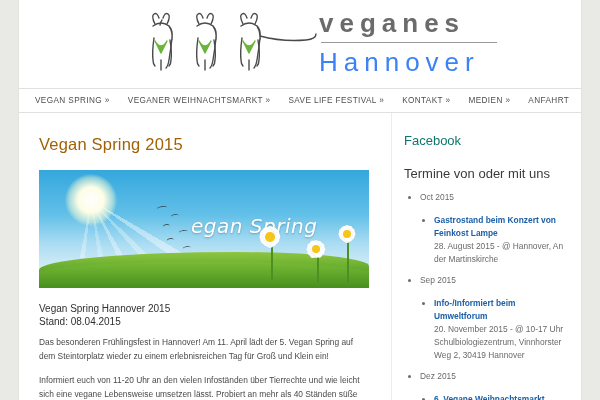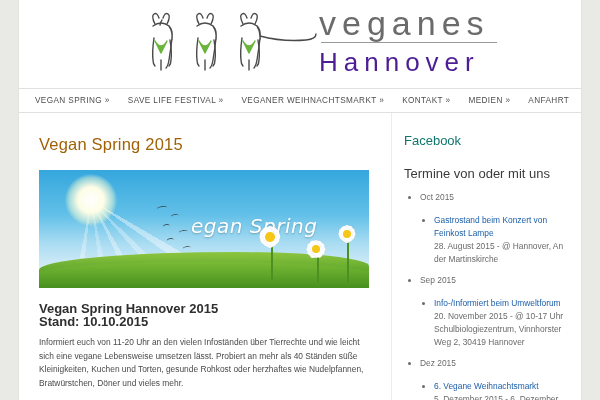--- a/index.html
+++ b/index.html
@@ -42,36 +42,36 @@
     position: absolute;
     left: 300px;
     top: 6px;
     width: 260px;
     text-align: left;
     color: #6e6e6e;
     font-family: "Liberation Sans", sans-serif;
     letter-spacing: 6px;
   }
   .brand-line1 {
-    font-size: 34px;
+    font-size: 26px;
     line-height: 30px;
-    font-weight: 400;
+    font-weight: 700;
     color: #6b6b6b;
   }
   .brand-rule {
     width: 176px;
     height: 1px;
     background: #9a9a9a;
     margin: 4px 0 4px 2px;
   }
   .brand-line2 {
     font-size: 26px;
     line-height: 30px;
     font-weight: 400;
-    color: #4c1d95;
+    color: #3b82f6;
   }
   
   .nav {
     border-top: 1px solid #e0e0dc;
     border-bottom: 1px solid #e0e0dc;
     height: 25px;
     display: flex;
     align-items: center;
     padding-left: 14px;
   }
@@ -193,22 +193,22 @@
     border-radius: 50%;
     background: #f5c518;
   }
   .stem {
     position: absolute;
     width: 2px;
     background: #4e8f22;
   }
   
   .post-sub {
-    font-size: 13px;
-    font-weight: bold;
+    font-size: 10px;
+    font-weight: normal;
     color: #2f2f2f;
     line-height: 13px;
     margin-bottom: 8px;
   }
   .para {
     font-size: 8.4px;
     line-height: 13.5px;
     color: #4a4a4a;
     margin: 0 0 11px 0;
     text-align: left;
@@ -243,21 +243,21 @@
     padding-left: 14px;
   }
   .side-sub > li {
     font-size: 8.4px;
     line-height: 13px;
     margin-bottom: 6px;
     color: #6a6a6a;
   }
   .ev-title {
     color: #1c5fa8;
-    font-weight: normal;
+    font-weight: bold;
     display: block;
     text-decoration: none;
     cursor: pointer;
     margin-top: 10px;
   }
   .ev-meta {
     display: block;
     color: #6a6a6a;
     font-weight: normal;
   }
@@ -304,22 +304,22 @@
         <div class="brand-text">
           <div class="brand-line1">veganes</div>
           <div class="brand-rule"></div>
           <div class="brand-line2">Hannover</div>
         </div>
       </div>
     </div>
 
     <div class="nav">
       <a class="nav-item">VEGAN SPRING »</a>
+      <a class="nav-item">VEGANER WEIHNACHTSMARKT »</a>
       <a class="nav-item">SAVE LIFE FESTIVAL »</a>
-      <a class="nav-item">VEGANER WEIHNACHTSMARKT »</a>
       <a class="nav-item">KONTAKT »</a>
       <a class="nav-item">MEDIEN »</a>
       <a class="nav-item">ANFAHRT</a>
     </div>
 
     <div class="columns">
 
       <div class="main-col">
         <h1 class="post-title">Vegan Spring 2015</h1>
 
@@ -372,23 +372,24 @@
               <div class="p" style="transform:rotate(90deg)"></div>
               <div class="p" style="transform:rotate(120deg)"></div>
               <div class="p" style="transform:rotate(150deg)"></div>
               <div class="c"></div>
             </div>
           </div>
         </div>
 
         <div class="post-sub">
           <span>Vegan Spring Hannover 2015</span><br>
-          <span>Stand: 10.10.2015</span>
+          <span>Stand: 08.04.2015</span>
         </div>
 
+        <p class="para">Das besonderen Frühlingsfest in Hannover! Am 11. April lädt der 5. Vegan Spring auf dem Steintorplatz wieder zu einem erlebnisreichen Tag für Groß und Klein ein!</p>
         <p class="para">Informiert euch von 11-20 Uhr an den vielen Infoständen über Tierrechte und wie leicht sich eine vegane Lebensweise umsetzen lässt. Probiert an mehr als 40 Ständen süße Kleinigkeiten, Kuchen und Torten, gesunde Rohkost oder herzhaftes wie Nudelpfannen, Bratwürstchen, Döner und vieles mehr.</p>
 
       </div>
 
       <div class="side-col">
         <h2 class="side-h">Facebook</h2>
         <h2 class="side-h2">Termine von oder mit uns</h2>
 
         <ul class="side-list">
           <li>

